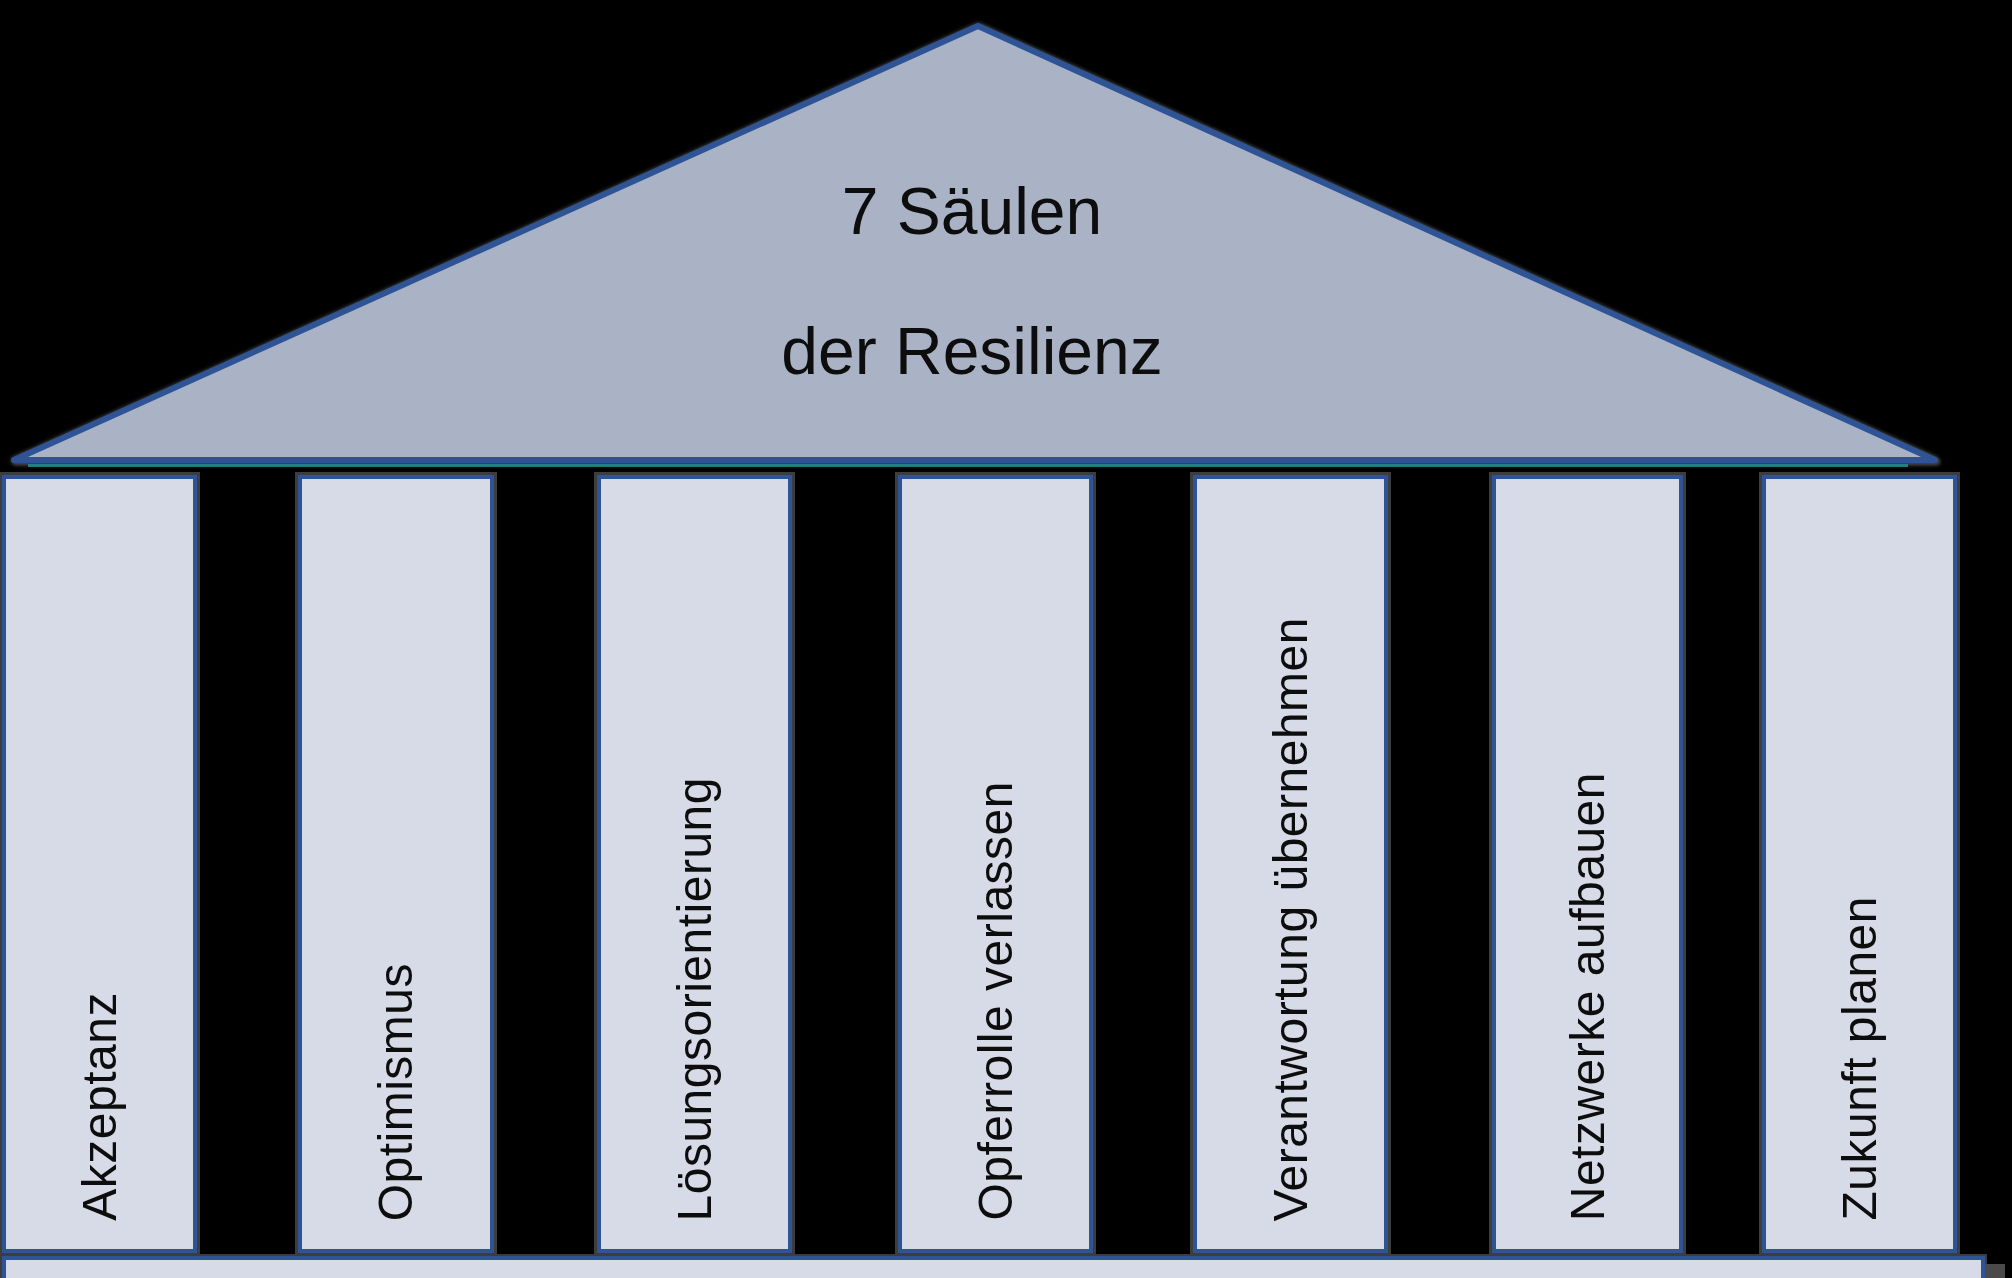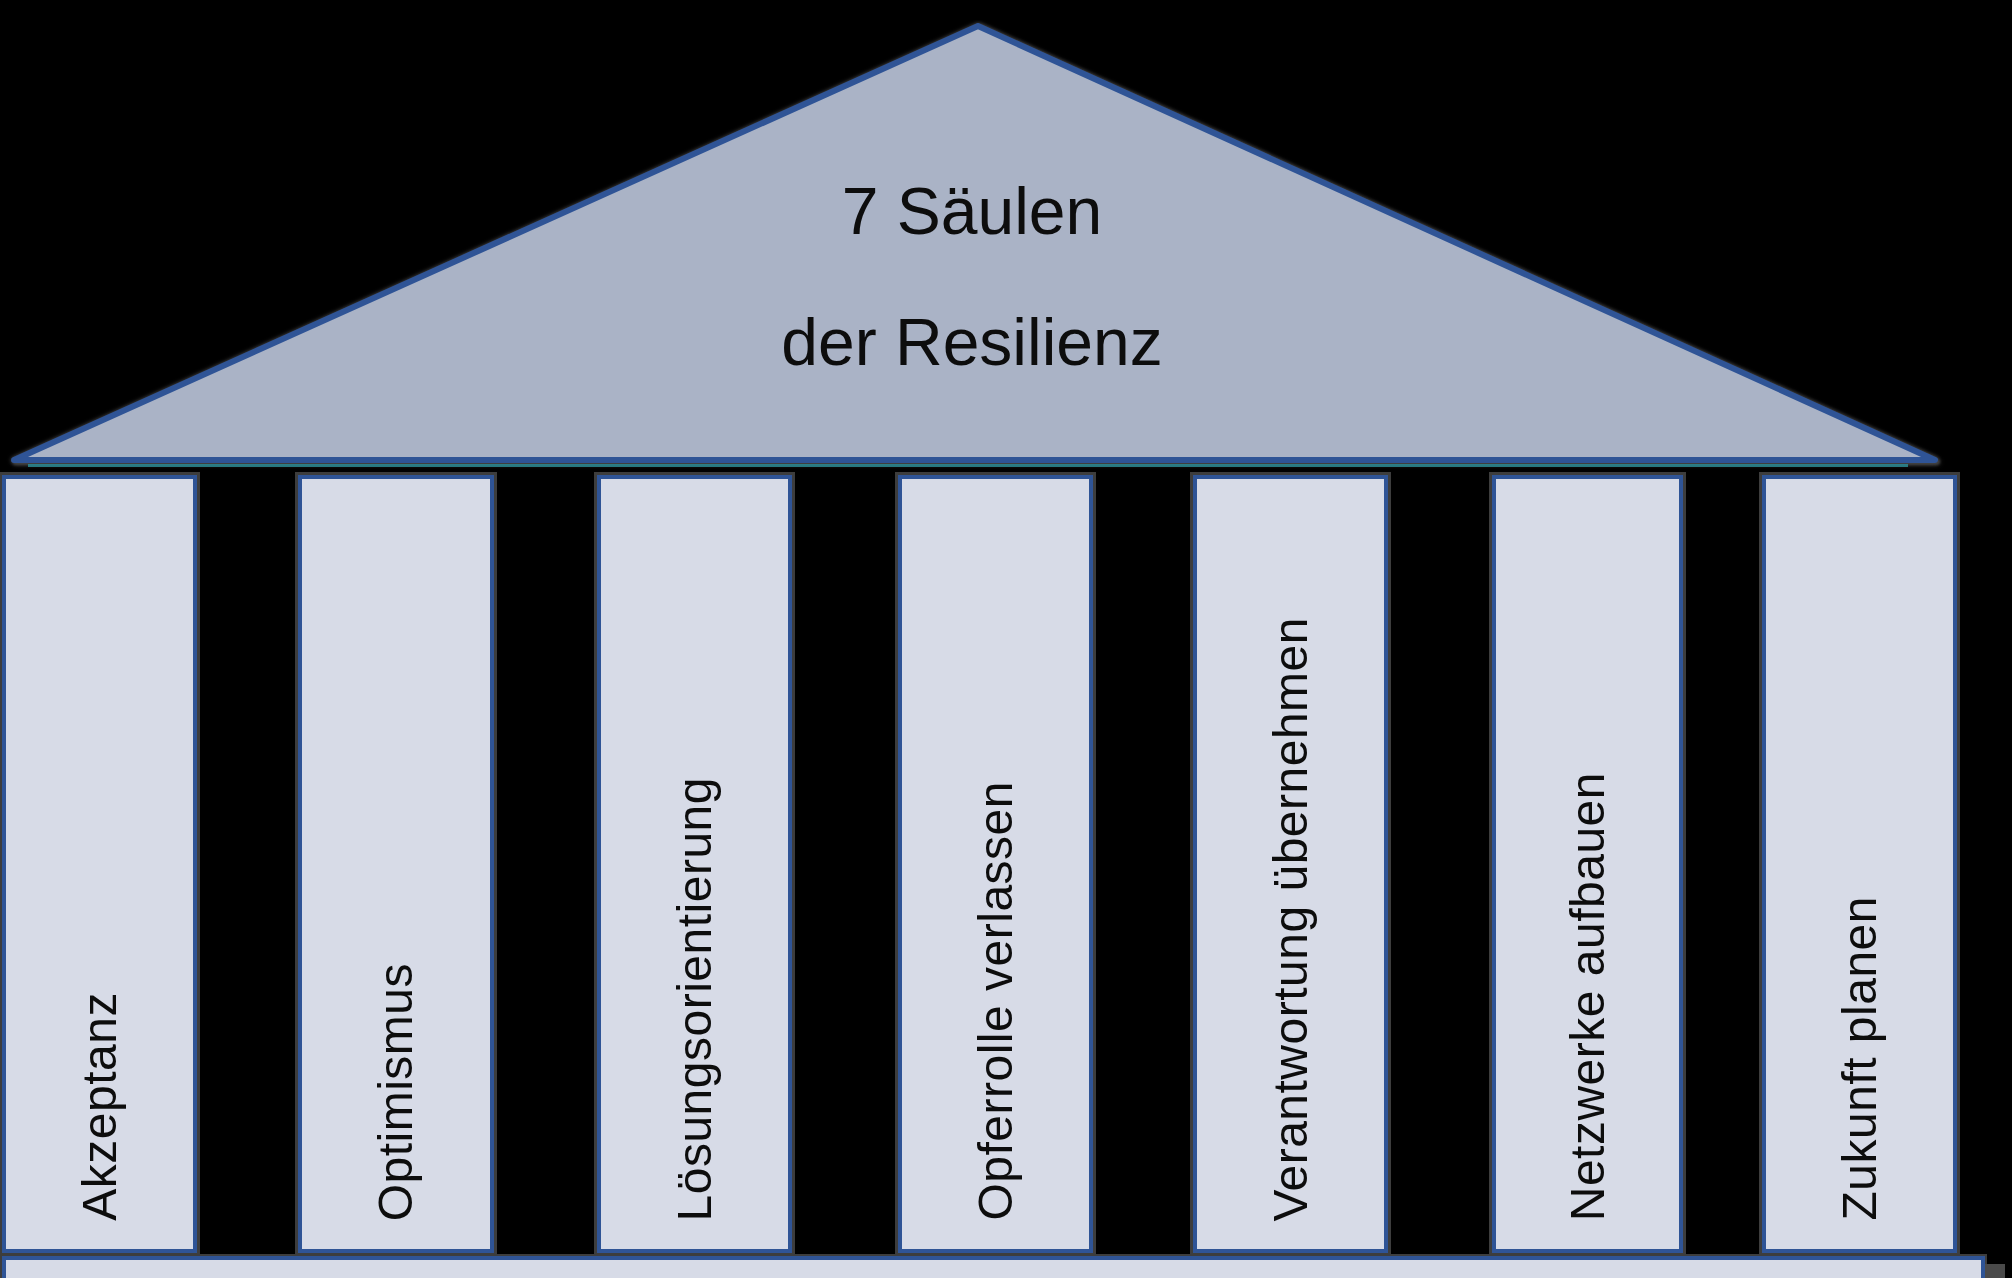--- a/index.html
+++ b/index.html
@@ -39,21 +39,21 @@
   .roof-title {
     position: absolute;
     left: 972px;
     transform: translateX(-50%);
     color: #0d0d0d;
     font-size: 66px;
     line-height: 1;
     white-space: nowrap;
   }
   .roof-title.line1 { top: 158px; }
-  .roof-title.line2 { top: 289px; }
+  .roof-title.line2 { top: 298px; }
 
   
   .pillar {
     position: absolute;
     top: 455px;
     height: 778px;
     box-sizing: border-box;
     background: #d7dbe7;
     border: 4px solid #2f5496;
     box-shadow: 0 0 0 3px #3d3d3d;

